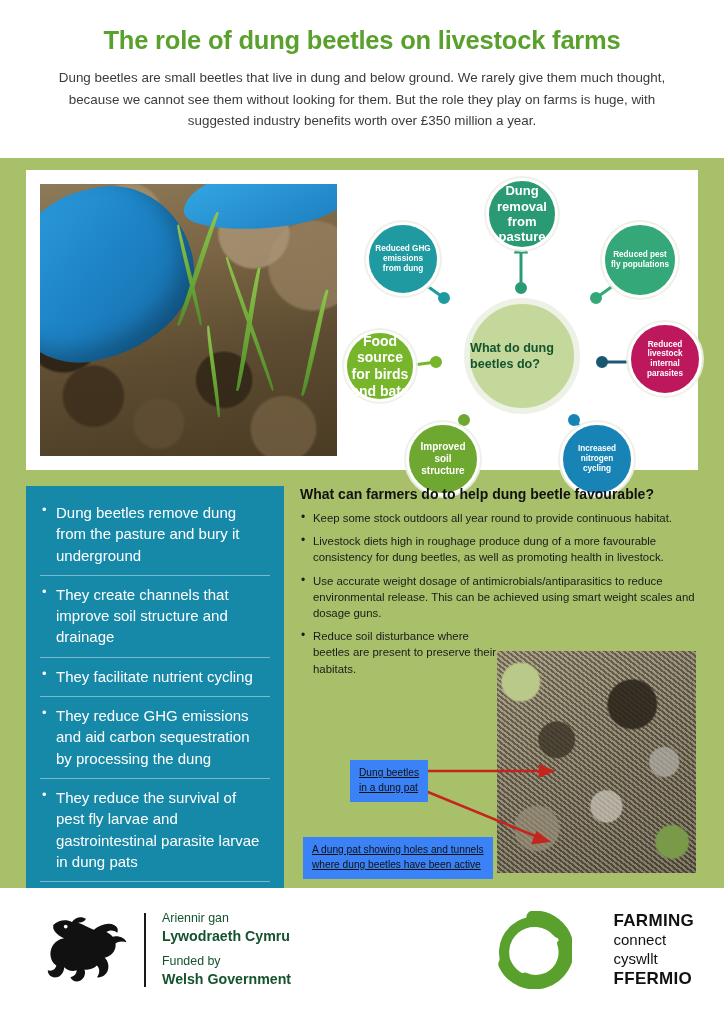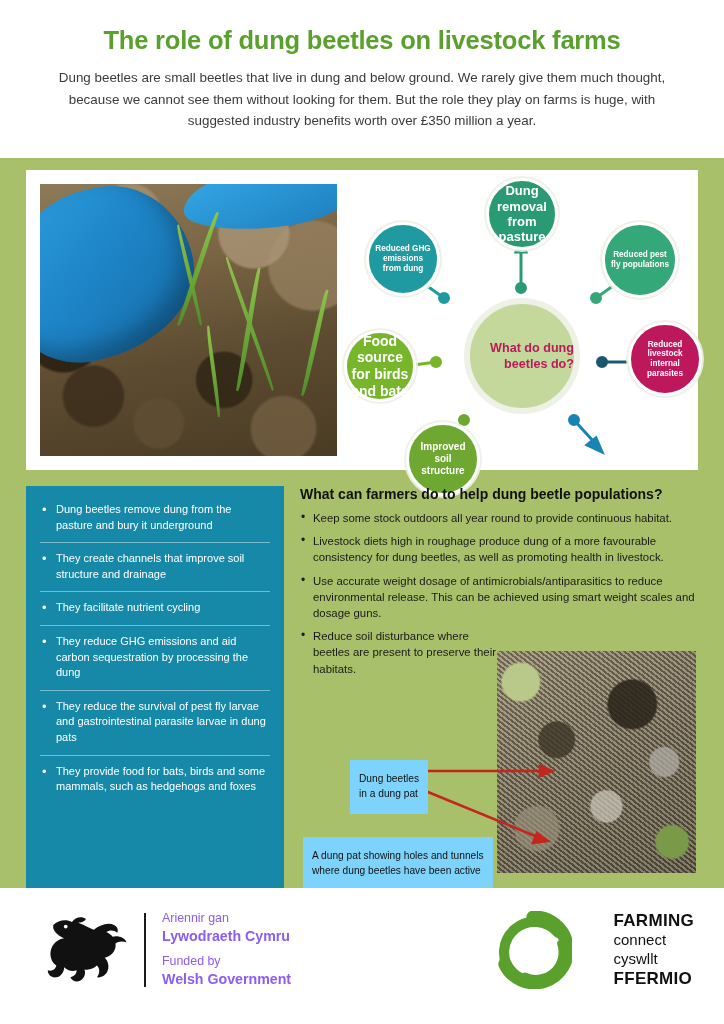--- a/index.html
+++ b/index.html
@@ -99,36 +99,36 @@
   .bub { position: absolute; border-radius: 50%; display: flex;
          align-items: center; justify-content: center; text-align: center;
          color: #fff; font-weight: bold; line-height: 1.18;
          border: 3px solid #ffffff;
          box-shadow: 0 0 0 2px rgba(236,240,228,.9); }
   .bub span { display: block; padding: 0 4px; }
   .center-bub {
     position: absolute; border-radius: 50%;
     background: #c3d89a; border: 6px solid #eef2e6;
     display: flex; align-items: center; justify-content: center;
-    text-align: right; color: #be185d; font-weight: bold; line-height: 1.3;
+    text-align: left; color: #14532d; font-weight: bold; line-height: 1.3;
   }
 
   
   .blue-box {
     position: absolute;
     left: 26px; top: 328px;
     width: 258px; height: 545px;
     background: #1789a8;
     padding: 16px 14px 14px 14px;
     color: #ffffff;
   }
   .blue-box ul { list-style: none; }
   .blue-box li {
     position: relative;
-    font-size: 11px;
+    font-size: 15px;
     line-height: 1.42;
     padding: 0 2px 9px 16px;
     margin-bottom: 8px;
     border-bottom: 1px solid rgba(255,255,255,.42);
   }
   .blue-box li:last-child { border-bottom: none; }
   .blue-box li::before {
     content: "•"; position: absolute; left: 2px; top: -1px;
     font-size: 13px; color: #ffffff;
   }
@@ -170,42 +170,43 @@
       radial-gradient(circle at 68% 24%, rgba(40,34,24,.85) 0 11%, transparent 12%),
       radial-gradient(circle at 55% 70%, rgba(205,200,188,.7) 0 8%, transparent 9%),
       radial-gradient(circle at 84% 50%, rgba(175,172,165,.75) 0 7%, transparent 8%),
       radial-gradient(circle at 20% 80%, rgba(150,142,120,.7) 0 9%, transparent 10%),
       repeating-linear-gradient(38deg, rgba(70,60,44,.55) 0 2px, rgba(182,174,150,.5) 2px 4px),
       linear-gradient(150deg,#a39a80,#6e6756 55%,#4d4839);
   }
 
   .callout {
     position: absolute;
-    background: #7dd3fc;
+    background: #3b82f6;
     color: #111;
     font-size: 10.2px;
     line-height: 1.45;
-    padding: 12px 9px;
+    padding: 6px 9px;
     white-space: nowrap;
+    text-decoration: underline;
   }
   .callout.c1 { left: 350px; top: 760px; }
   .callout.c2 { left: 303px; top: 837px; }
   .arrow-svg { position: absolute; left: 0; top: 0; width: 724px; height: 1024px; pointer-events: none; }
 
   
   .footer {
     position: absolute;
     left: 0; top: 888px;
     width: 724px; height: 136px;
     background: #ffffff;
   }
   .wg-logo { position: absolute; left: 38px; top: 22px; display: flex; align-items: center; }
   .dragon { width: 96px; height: 78px; }
   .wg-divider { width: 2px; height: 74px; background: #1a1a1a; margin: 0 16px 0 10px; }
-  .wg-text { font-size: 12.4px; line-height: 1.38; color: #8b5cf6; }
+  .wg-text { font-size: 12.4px; line-height: 1.38; color: #14532d; }
   .wg-text .b { font-weight: bold; font-size: 14.2px; }
   .wg-text .gap { height: 6px; }
 
   .fc-logo { position: absolute; right: 30px; top: 22px; display: flex; align-items: center; gap: 28px; }
   .fc-mark { width: 78px; height: 78px; margin-right: 14px; }
   .fc-text { font-size: 13px; line-height: 1.24; color: #111; }
   .fc-text .big { font-weight: bold; font-size: 17px; letter-spacing: .3px; }
   .fc-text .sm { font-size: 15px; }
 </style>
 </head>
@@ -297,40 +298,43 @@
         </div>
 
         <div class="bub" style="left:284px;top:152px;width:74px;height:74px;background:#be185d;font-size:8.2px;">
           <span>Reduced livestock internal parasites</span>
         </div>
 
         <div class="bub" style="left:62px;top:252px;width:74px;height:74px;background:#6fa830;font-size:10px;">
           <span>Improved soil structure</span>
         </div>
 
+        <div class="bub" style="left:216px;top:252px;width:74px;height:74px;background:#1884b5;font-size:8.2px;">
+          <span>Increased nitrogen cycling</span>
+        </div>
 
         <div class="center-bub" style="left:120px;top:128px;width:116px;height:116px;font-size:12.6px;">
           <span>What do dung beetles do?</span>
         </div>
       </div>
     </div>
 
     <div class="blue-box">
       <ul>
         <li>Dung beetles remove dung from the pasture and bury it underground</li>
         <li>They create channels that improve soil structure and drainage</li>
         <li>They facilitate nutrient cycling</li>
         <li>They reduce GHG emissions and aid carbon sequestration by processing the dung</li>
         <li>They reduce the survival of pest fly larvae and gastrointestinal parasite larvae in dung pats</li>
         <li>They provide food for bats, birds and some mammals, such as hedgehogs and foxes</li>
       </ul>
     </div>
 
     <div class="right-col">
-      <div class="rc-title">What can farmers do to help dung beetle populations?</div>
+      <div class="rc-title">What can farmers do to help dung beetle favourable?</div>
       <ul>
         <li>Keep some stock outdoors all year round to provide continuous habitat.</li>
         <li>Livestock diets high in roughage produce dung of a more favourable consistency for dung beetles, as well as promoting health in livestock.</li>
         <li>Use accurate weight dosage of antimicrobials/antiparasitics to reduce environmental release. This can be achieved using smart weight scales and dosage guns.</li>
         <li style="width:200px">Reduce soil disturbance where beetles are present to preserve their habitats.</li>
       </ul>
     </div>
   </div>
 
   <div class="photo-dung">

